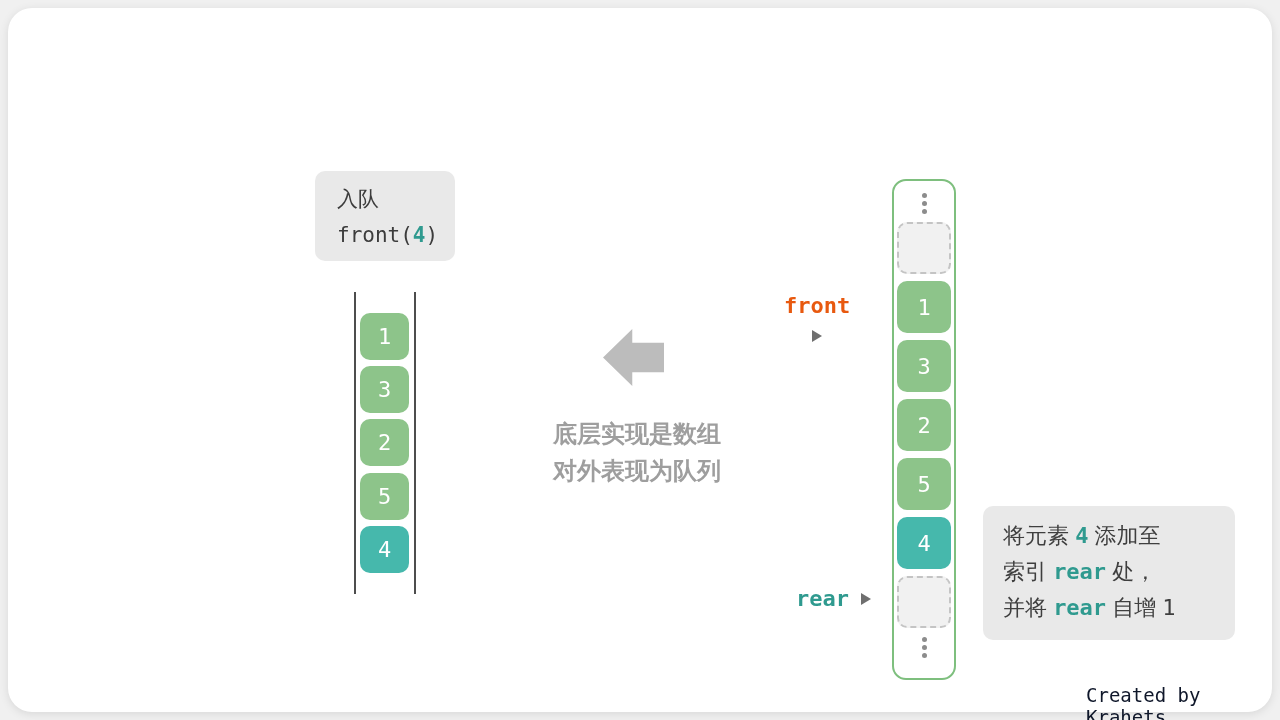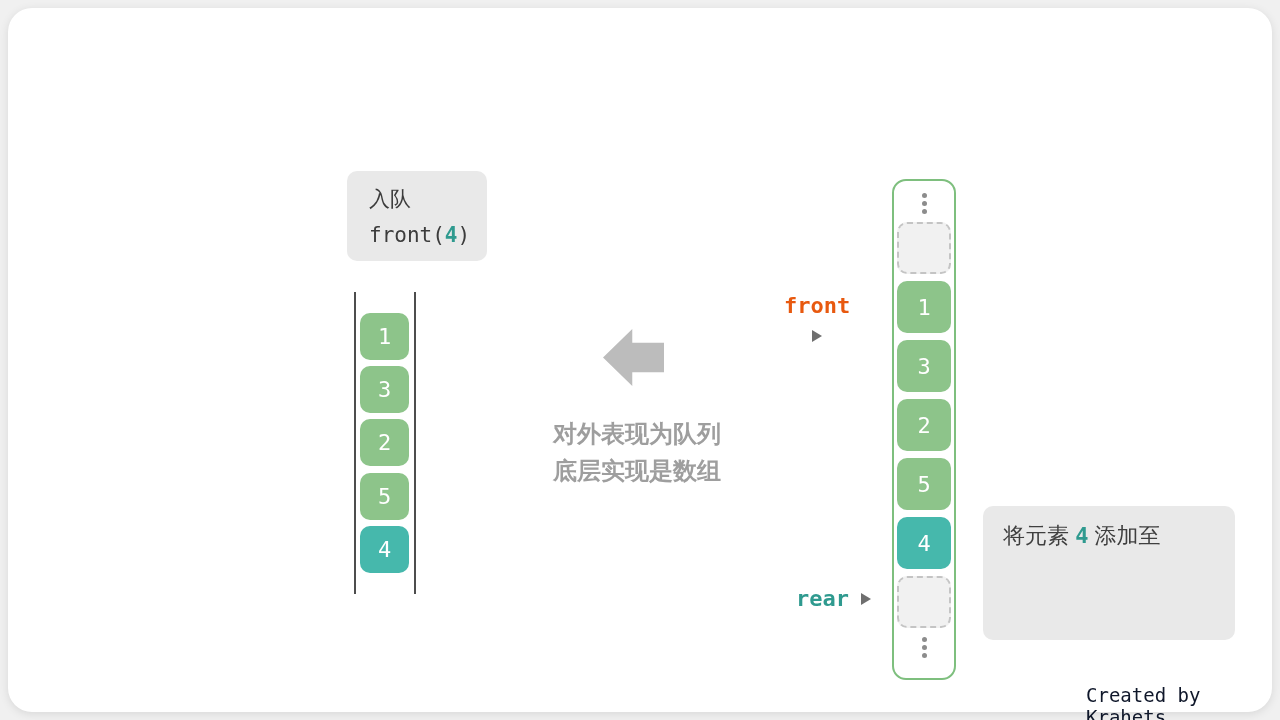--- a/index.html
+++ b/index.html
@@ -3,21 +3,21 @@
 <meta charset="utf-8">
 <style>
   * { margin:0; padding:0; box-sizing:border-box; }
   html,body { width:1280px; height:720px; overflow:hidden;
     font-family:"Liberation Sans", sans-serif; background:#f0f0f0; }
   .card { position:absolute; left:8px; top:8px; width:1264px; height:704px;
     background:#ffffff; border-radius:24px; box-shadow:0 2px 10px rgba(0,0,0,0.10); }
 
   
   .enqueue-box { position:absolute; left:307px; top:163px; width:140px; height:90px;
-    background:#e9e9e9; border-radius:10px; padding:10px 0 0 22px;margin-left:32px; }
+    background:#e9e9e9; border-radius:10px; padding:10px 0 0 22px; }
   .enqueue-title { font-size:21px; color:#3c3c3c; line-height:36px; }
   .enqueue-code { font-family:"DejaVu Sans Mono", monospace; font-size:21px;
     color:#3c3c3c; line-height:36px; }
   .code-accent-bold { color:#2f9a8f; font-weight:bold; }
 
   
   .stack-line { position:absolute; width:2px; height:302px; top:284px; background:#4d4d4d; }
   .stack-line.left { left:346px; }
   .stack-line.right { left:406px; }
   .lcell { position:absolute; left:352px; width:49px; height:47px; border-radius:10px;
@@ -79,22 +79,22 @@
   <div id="left-stack">
       <div class="lcell green" style="top: 305px;">1</div>
       <div class="lcell green" style="top: 358px;">3</div>
       <div class="lcell green" style="top: 411px;">2</div>
       <div class="lcell green" style="top: 465px;">5</div>
       <div class="lcell teal" style="top: 518px;">4</div>
     </div>
 
   <div class="block-arrow"></div>
   <div class="caption">
+    <div>底层实现是数组</div>
     <div>对外表现为队列</div>
-    <div>底层实现是数组</div>
   </div>
 
   <div class="pointer front">
     <span>front</span>
     <span class="tri"></span>
   </div>
   <div class="pointer rear">
     <span>rear</span>
     <span class="tri"></span>
   </div>
@@ -114,16 +114,18 @@
       <div class="cell empty"></div>
       <div class="dots">
         <i></i>
         <i></i>
         <i></i>
       </div>
     </div>
 
   <div class="info-box" id="info-box">
       <div class="info-line"><span>将元素 </span><span class="code-accent">4</span><span> 添加至</span></div>
+      <div class="info-line"><span>索引 </span><span class="code-accent">rear</span><span> 处，</span></div>
+      <div class="info-line"><span>并将 </span><span class="code-accent">rear</span><span> 自增 </span><span class="code-plain">1</span></div>
     </div>
 
   <div class="watermark">Created by Krahets</div>
 </div>
 
 </body></html>

